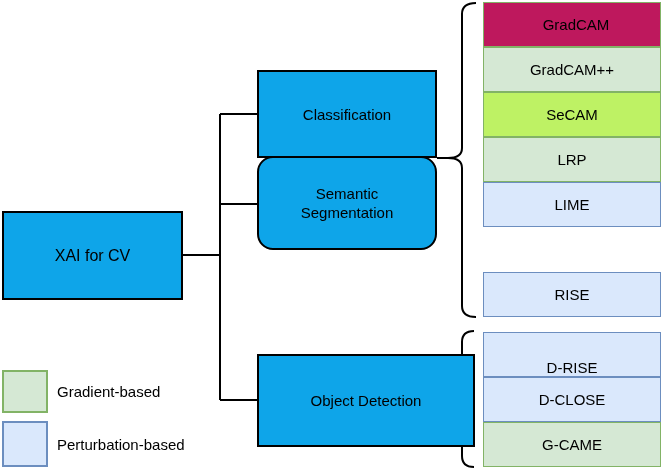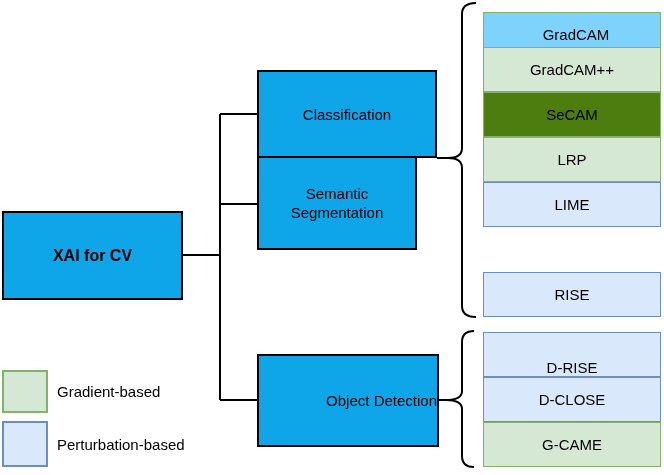--- a/index.html
+++ b/index.html
@@ -15,21 +15,21 @@
   .node{
     position:absolute;
     box-sizing:border-box;
     background:#0ea5e9;
     border:2px solid #000;
     display:flex;align-items:center;justify-content:center;
     text-align:center;
     font-size:15px;
     line-height:19px;
   }
-  .node.root{font-weight:bold;font-size:16px;justify-content:center;}
+  .node.root{font-weight:normal;font-size:16px;justify-content:center;}
   .method{
     position:absolute;
     box-sizing:border-box;
     left:483px;width:178px;height:45px;
     border:1px solid #000;
     display:flex;align-items:center;justify-content:center;
     text-align:center;
     font-size:15px;
   }
   .legend-item{
@@ -62,38 +62,38 @@
   </svg>
 
   <div class="node root" style="left:2px;top:211px;width:181px;height:89px;">
     <span>XAI for CV</span>
   </div>
 
   <div class="node" style="left:257px;top:70px;width:180px;height:88px;">
     <span>Classification</span>
   </div>
 
-  <div class="node" style="left:257px;top:156px;width:160px;height:94px;">
+  <div class="node" style="left:257px;top:156px;width:180px;height:94px;border-radius:16px;">
     <span>
       <span style="display:block">Semantic</span>
       <span style="display:block">Segmentation</span>
     </span>
   </div>
 
-  <div class="node" style="left:257px;top:354px;width:182px;height:93px;justify-content:flex-end;">
+  <div class="node" style="left:257px;top:354px;width:218px;height:93px;">
     <span>Object Detection</span>
   </div>
 
-  <div class="method" style="top: 12px; background-color: #7dd3fc; border-color: rgb(130, 179, 102); padding-left: 8px;">
+  <div class="method" style="top: 2px; background-color: #be185d; border-color: rgb(130, 179, 102); padding-left: 8px;">
     <span>GradCAM</span>
   </div>
   <div class="method" style="top: 47px; background-color: rgb(213, 232, 212); border-color: rgb(130, 179, 102);">
     <span>GradCAM++</span>
   </div>
-  <div class="method" style="top: 92px; background-color: #4d7c0f; border-color: rgb(130, 179, 102);">
+  <div class="method" style="top: 92px; background-color: #bef264; border-color: rgb(130, 179, 102);">
     <span>SeCAM</span>
   </div>
   <div class="method" style="top: 137px; background-color: rgb(213, 232, 212); border-color: rgb(130, 179, 102);">
     <span>LRP</span>
   </div>
   <div class="method" style="top: 182px; background-color: rgb(218, 232, 252); border-color: rgb(108, 142, 191);">
     <span>LIME</span>
   </div>
   <div class="method" style="top: 272px; background-color: rgb(218, 232, 252); border-color: rgb(108, 142, 191);">
     <span>RISE</span>

